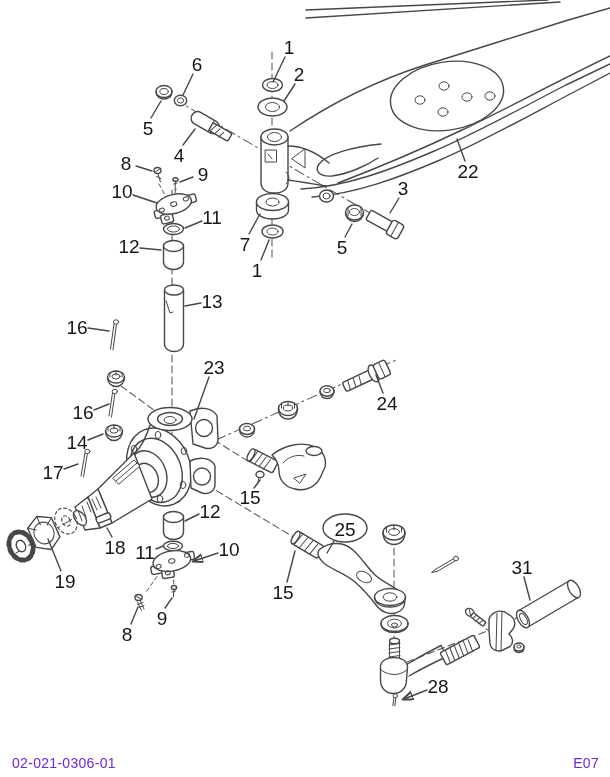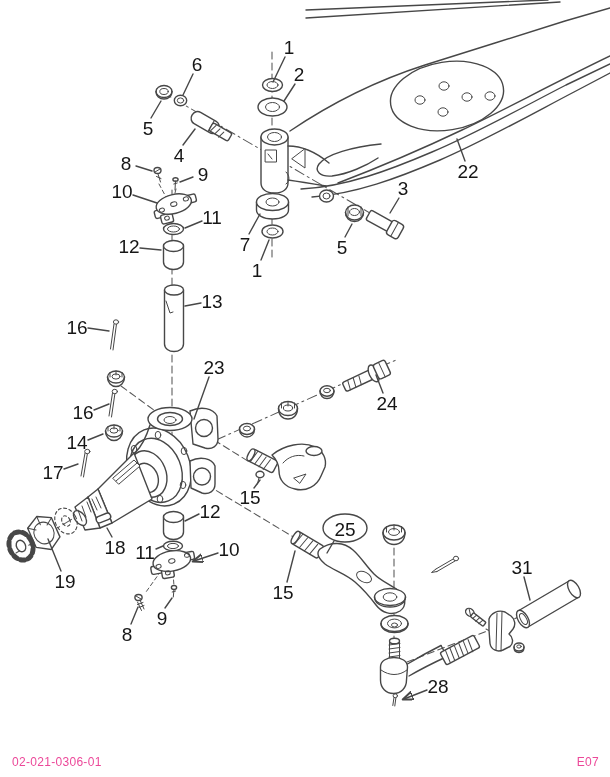--- a/index.html
+++ b/index.html
@@ -10,21 +10,21 @@
   #diagram path,#diagram rect,#diagram ellipse,#diagram circle,#diagram line{
     stroke:#474747;stroke-width:1.4;fill:none;stroke-linecap:round;stroke-linejoin:round;}
   #diagram .f{fill:#ffffff;}
   #diagram .thin{stroke-width:1;}
   #diagram .dash{stroke:#575757;stroke-width:1.05;stroke-dasharray:7 4;}
   #diagram .dashdot{stroke:#575757;stroke-width:1.05;stroke-dasharray:10 4 2 4;}
   #diagram .sdash{stroke:#575757;stroke-width:1;stroke-dasharray:4 3;}
   #diagram .gear{stroke-width:5;stroke-dasharray:4.2 3.4;}
   #diagram .wdash{stroke-dasharray:3 2.5;stroke-width:1.1;}
   #diagram text{font:19px "Liberation Sans",sans-serif;}
-  .footer{position:absolute;top:755px;font-size:12px;color:#ec4899;letter-spacing:.3px;}
+  .footer{position:absolute;top:755px;font-size:14px;color:#6d28d9;letter-spacing:.3px;}
   .footer.left{left:12px;}
   .footer.right{right:11px;}
 </style>
 </head>
 <body>
 
 <div id="page">
   <svg id="diagram" width="610" height="777" viewBox="0 0 610 777">
     <defs>
       <marker id="arrowhead" markerWidth="9" markerHeight="8" refX="6.5" refY="3" orient="auto">

